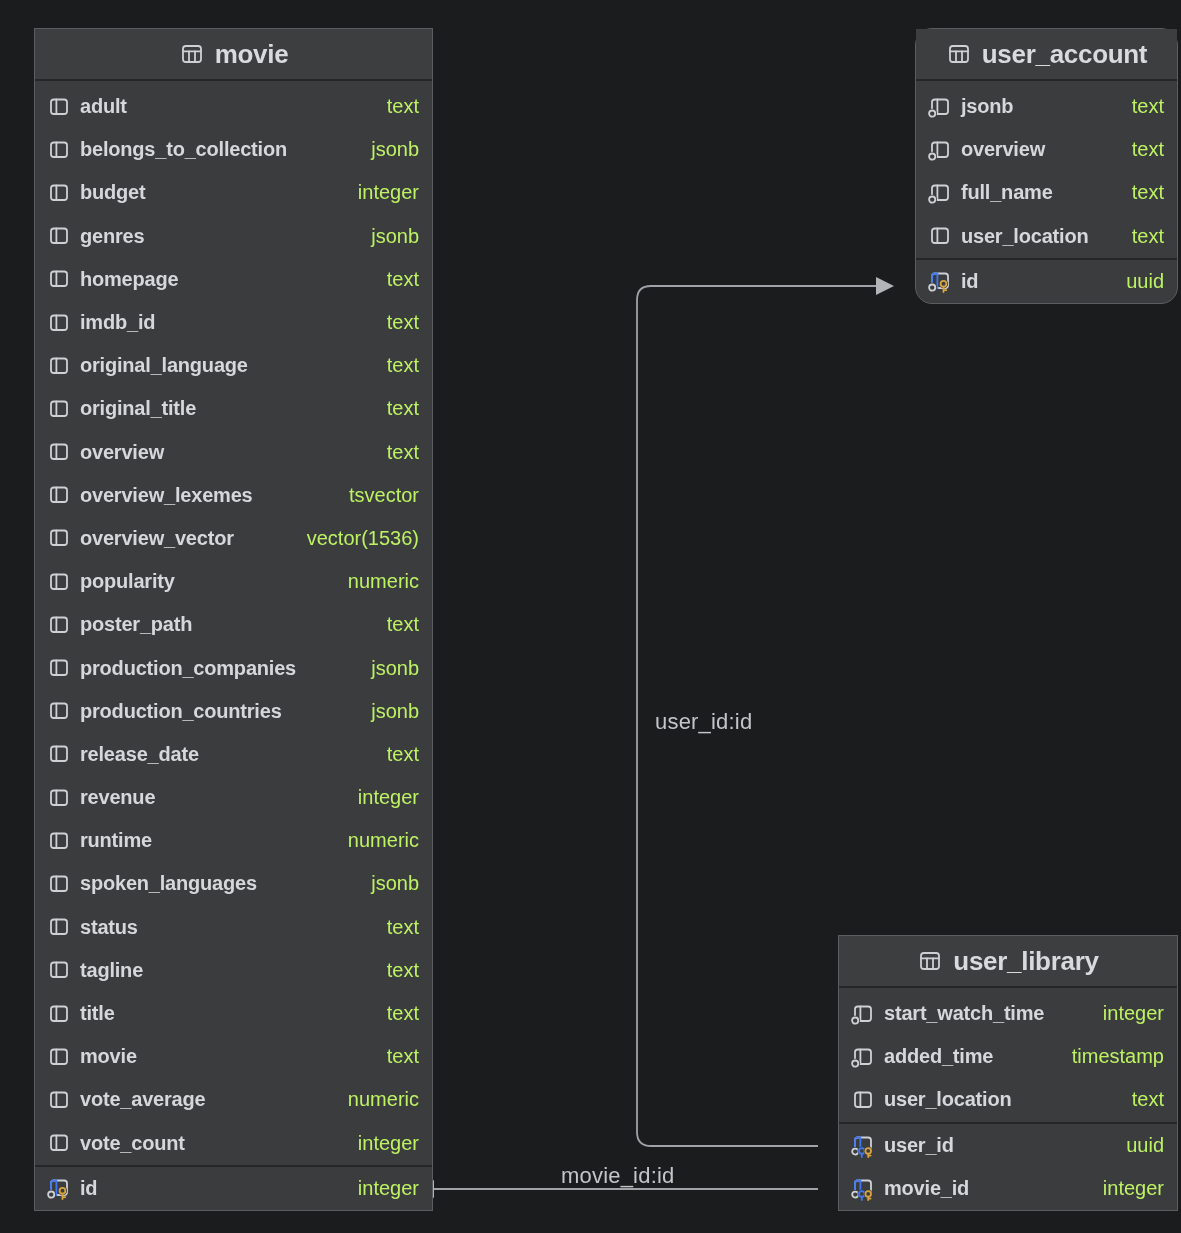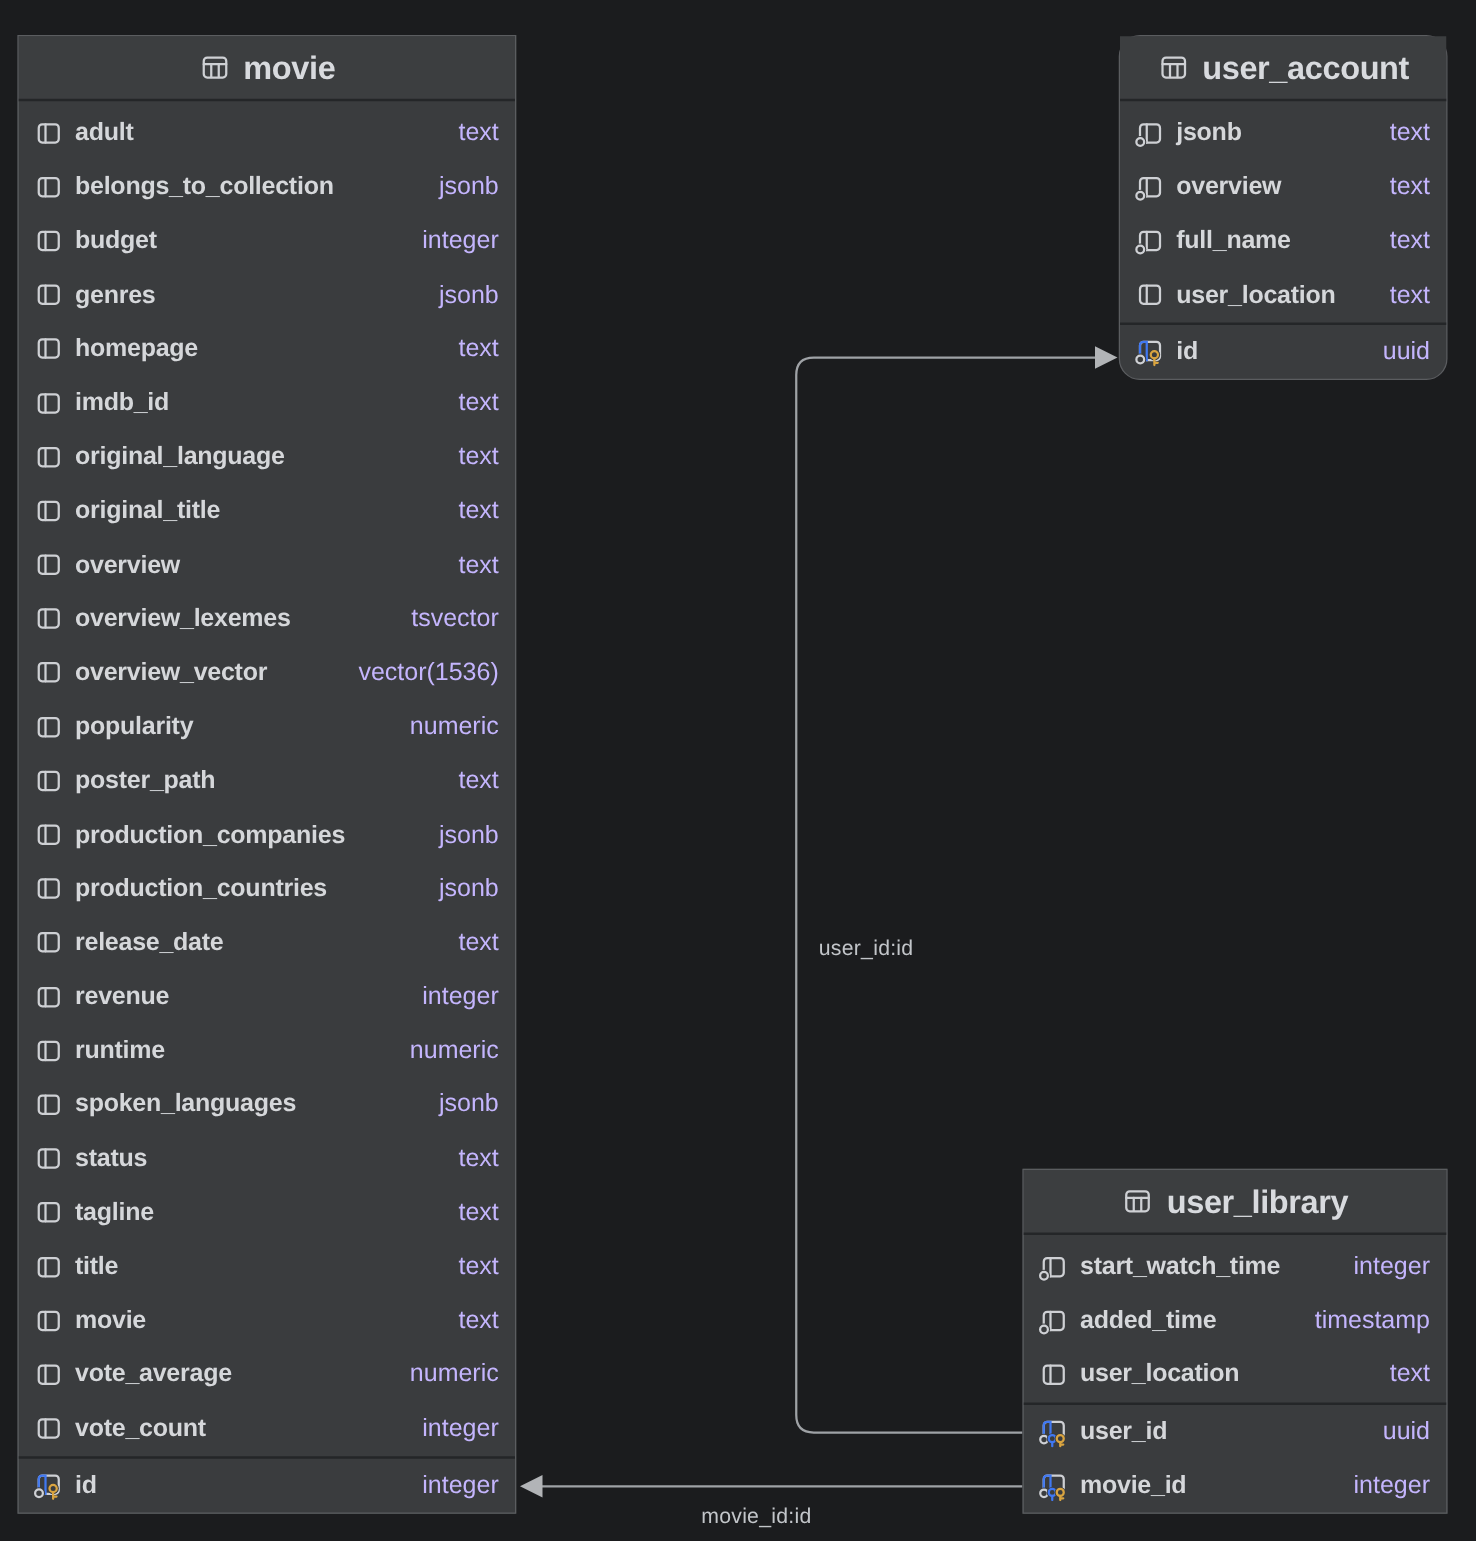--- a/index.html
+++ b/index.html
@@ -9,28 +9,28 @@
     font-family:"Liberation Sans", sans-serif;
     position:relative;
     overflow:hidden;
   }
   .edges { position:absolute; left:0; top:0; pointer-events:none; }
   .edge-line { stroke:#9fa2a6; stroke-width:1.8; fill:none; }
   .edge-arrow { fill:#b2b4b7; }
   .edge-label {
     position:absolute;
     color:#c2c5c9;
-    font-size:17px;
+    font-size:22px;
     letter-spacing:.2px;
-    margin-top:40px;
   }
   .tbl {
     position:absolute;
     background:#3a3c3e;
     border:1px solid #5b5d60;
+    margin-left:20px;
   }
   .tbl-header {
     height:52px;
     background:#3c3e40;
     border-bottom:2px solid #242628;
     display:flex;
     align-items:center;
     justify-content:center;
     gap:10px;
     cursor:default;
@@ -50,21 +50,21 @@
   }
   .row .cname {
     color:#d5d7da;
     font-size:20px;
     font-weight:700;
     margin-left:8px;
     letter-spacing:-.2px;
     white-space:nowrap;
   }
   .row .ctype {
-    color:#c4b5fd;
+    color:#bef264;
     font-size:20px;
     margin-left:auto;
     white-space:nowrap;
   }
   .key-sep { height:2px; background:#242628; }
   .icn { width:26px; height:26px; flex:none; display:block; }
   .hicn { width:26px; height:26px; }
   .s { stroke:#ced0d4; stroke-width:1.8; fill:none; stroke-linecap:round; }
   .sb { stroke:#4078f2; stroke-width:1.8; fill:none; stroke-linecap:round; }
   .sg { stroke:#d9a440; stroke-width:1.8; fill:none; stroke-linecap:round; }

